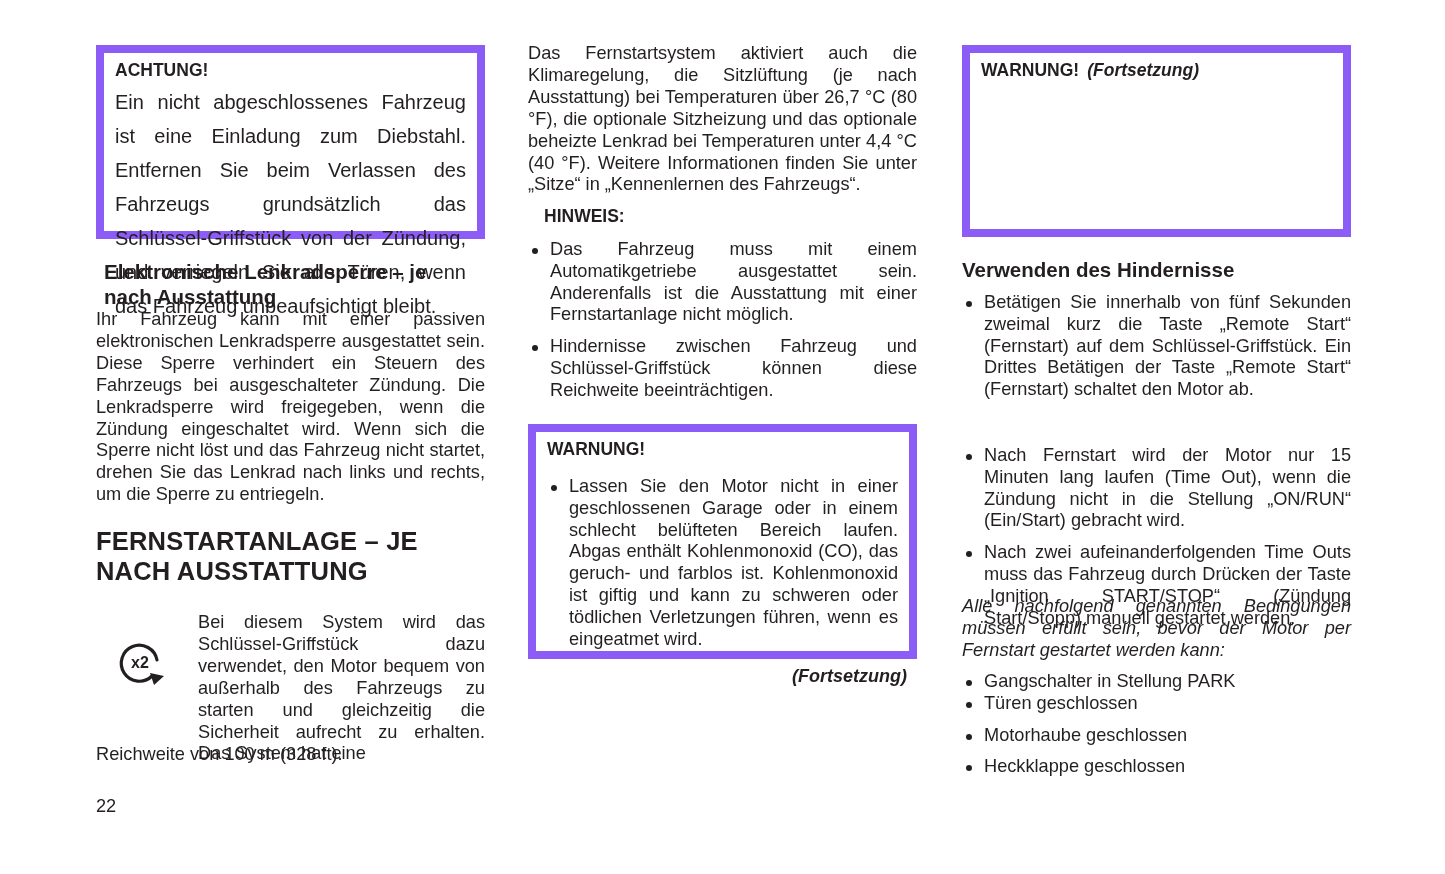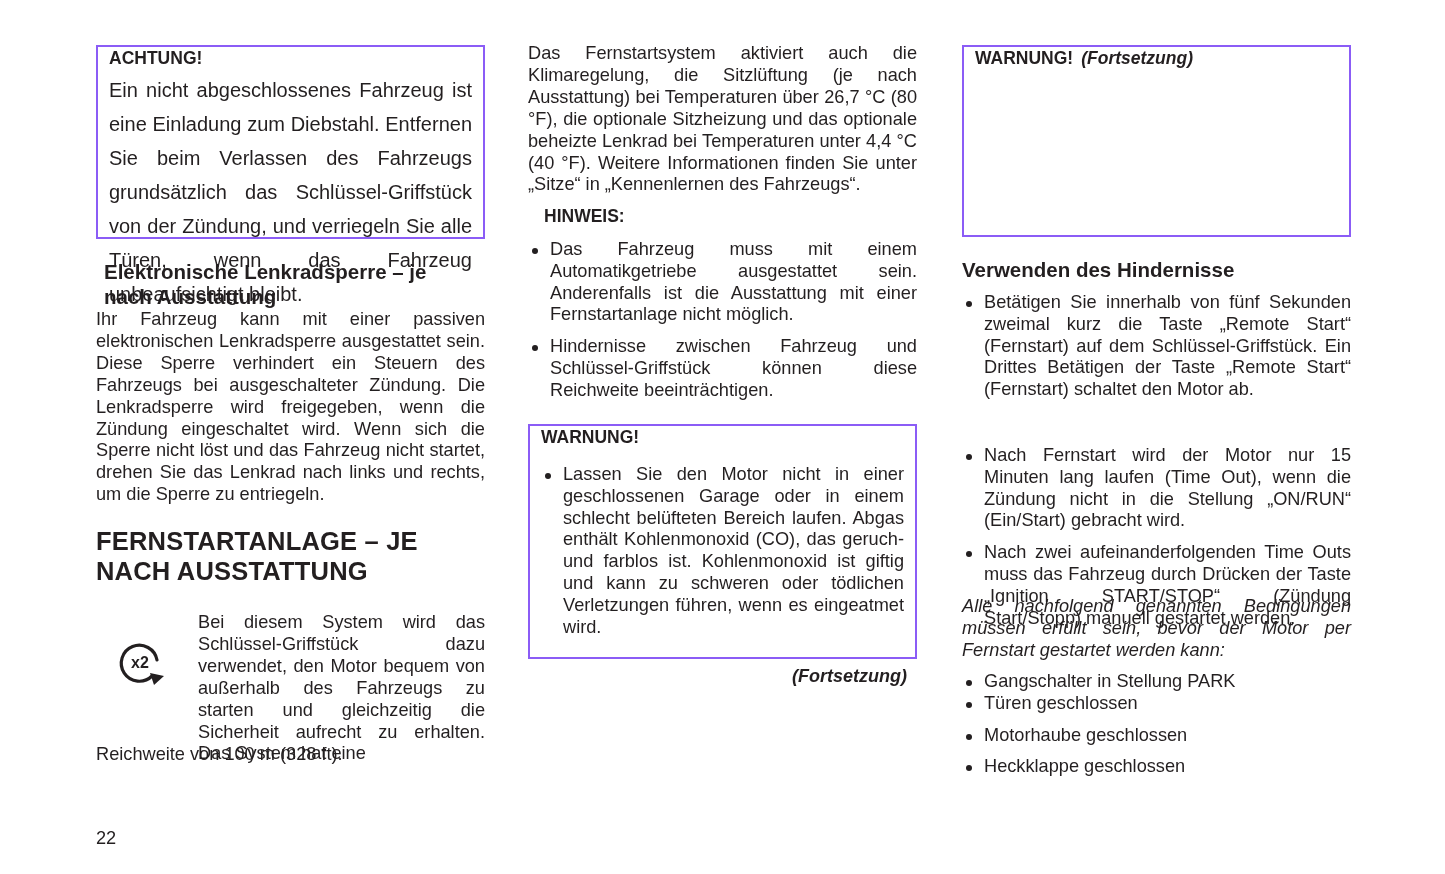--- a/index.html
+++ b/index.html
@@ -6,22 +6,22 @@
   body {
     width: 1445px; height: 874px; position: relative; overflow: hidden;
     font-family: "Liberation Sans", sans-serif; color: #231f20;
     font-size: 18.2px; line-height: 21.8px;
   }
   .col { position: absolute; top: 0; }
   .col1 { left: 96px; width: 389px; }
   .col2 { left: 528px; width: 389px; }
   .col3 { left: 962px; width: 389px; }
   .box {
-    position: absolute; border: 2px solid #8b5cf6; box-sizing: border-box;
-    padding: 0 11px 12px 11px;
+    position: absolute; border: 8px solid #8b5cf6; box-sizing: border-box;
+    padding: 6px 11px 12px 11px;
   }
   .box-title { font-weight: bold; font-size: 17.5px; line-height: 22px; margin-bottom: 4px; }
   .box-title .cont { font-style: italic; margin-left: 8px; }
   .para { text-align: justify; margin: 0; }
   .h2 { font-weight: bold; font-size: 20.5px; line-height: 24.5px; }
   .h1 { font-weight: bold; font-size: 25.5px; line-height: 30px; letter-spacing: 0.2px; }
   ul.blt { list-style: none; margin: 0; padding: 0; }
   ul.blt li { position: relative; padding-left: 22px; text-align: justify; }
   ul.blt li::before {
     content: ""; position: absolute; left: 4px; top: 9px; width: 6px; height: 6px;
@@ -57,21 +57,21 @@
       <path d="M 38 40 A 18 18 0 1 1 43 24" fill="none" stroke="#231f20" stroke-width="3.2" stroke-linecap="round" transform="rotate(0)"></path>
       <path d="M 12 44 A 18 18 0 0 1 8 18" fill="none" stroke="#231f20" stroke-width="0"></path>
       <polygon points="36,37 50,40 40,49" fill="#231f20"></polygon>
       <text x="26" y="32" text-anchor="middle" font-family="Liberation Sans, sans-serif" font-weight="bold" font-size="16" fill="#231f20">x2</text>
     </svg>
   </div>
 
   <p class="abs para" style="left:102px; top:612px; width:287px; line-height:21.9px;">Bei diesem System wird das Schlüssel-Griffstück dazu verwendet, den Motor bequem von außerhalb des Fahrzeugs zu starten und gleichzeitig die Sicherheit aufrecht zu erhalten. Das System hat eine</p>
   <p class="abs" style="left:0; top:744px; width:389px; margin:0;">Reichweite von 100 m (328 ft).</p>
 
-  <div class="abs" style="left:0; top:828px;">22</div>
+  <div class="abs" style="left:0; top:796px;">22</div>
 </div>
 
 <div class="col col2">
   <p class="abs para" style="left:0; top:43px; width:389px; line-height:21.9px;">Das Fernstartsystem aktiviert auch die Klimaregelung, die Sitzlüftung (je nach Ausstattung) bei Temperaturen über 26,7 °C (80 °F), die optionale Sitzheizung und das optionale beheizte Lenkrad bei Temperaturen unter 4,4 °C (40 °F). Weitere Informationen finden Sie unter „Sitze“ in „Kennenlernen des Fahrzeugs“.</p>
 
   <div class="abs subhead" style="left:0; top:206px;">HINWEIS:</div>
   <ul class="abs blt" style="left:0; top:239px; width:389px;">
     <li style="margin-bottom:10px;">Das Fahrzeug muss mit einem Automatikgetriebe ausgestattet sein. Anderenfalls ist die Ausstattung mit einer Fernstartanlage nicht möglich.</li>
     <li>Hindernisse zwischen Fahrzeug und Schlüssel-Griffstück können diese Reichweite beeinträchtigen.</li>
   </ul>

